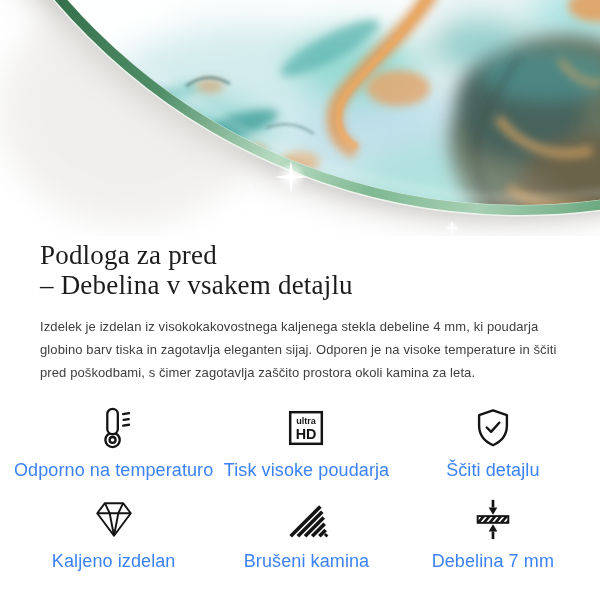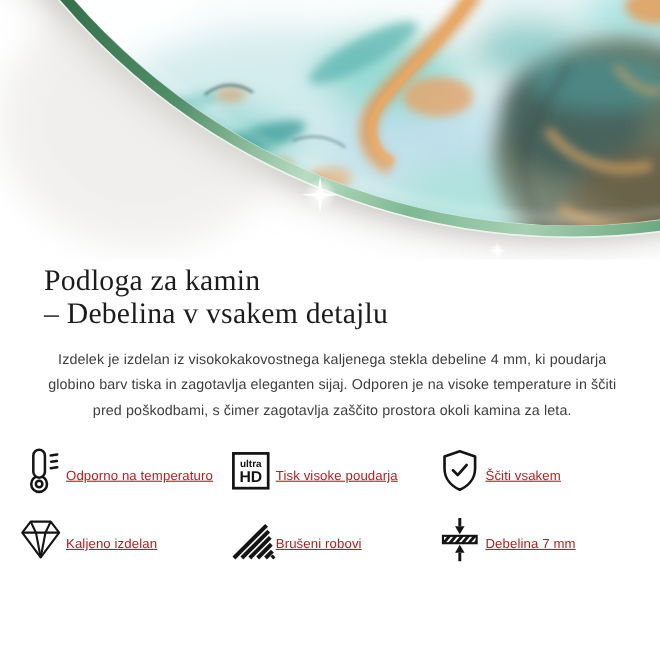--- a/index.html
+++ b/index.html
@@ -28,40 +28,38 @@
   }
 
   
   .desc {
     padding: 0 36px 0 40px;
     margin-top: 15px;
     font-size: 13px;
     line-height: 23px;
     color: #3e3e3e;
     letter-spacing: 0.1px;
-    text-align: center;
   }
 
   
   .features {
     display: grid;
     grid-template-columns: repeat(3, 1fr);
     padding: 0 14px;
     margin-top: 20px;
     row-gap: 14px;
   }
-  .feature { display: flex; flex-direction: row; align-items: center; }
+  .feature { display: flex; flex-direction: column; align-items: center; }
   .icon-box { height: 48px; display: flex; align-items: center; justify-content: center; }
   .feature-label {
     margin-top: 8px;
-    font-size: 12px;
-    color: #b91c1c;
+    font-size: 18px;
+    color: #3b82f6;
     letter-spacing: 0.1px;
     white-space: nowrap;
-    text-decoration: underline;
   }
 </style>
 </head>
 <body>
 
 <div class="page">
 
   <div class="hero">
     <svg width="600" height="236" viewBox="0 0 600 236">
       <defs>
@@ -165,21 +163,21 @@
         <path d="M0,-7 L1,-1 L7,0 L1,1 L0,7 L-1,1 L-7,0 L-1,-1 Z" fill="#ffffff" transform="rotate(45)" opacity="0.9"></path>
       </g>
       <g transform="translate(452,228)">
         <circle r="7" fill="url(#glow)" opacity="0.8"></circle>
         <path d="M0,-8 L1.1,-1.1 L8,0 L1.1,1.1 L0,8 L-1.1,1.1 L-8,0 L-1.1,-1.1 Z" fill="#ffffff" opacity="0.9"></path>
       </g>
     </svg>
   </div>
 
   <h1 class="headline" style="margin:4px 0 0 0;">
-    <div>Podloga za kamin</div>
+    <div>Podloga za pred</div>
     <div>– Debelina v vsakem detajlu</div>
   </h1>
 
   <p class="desc">Izdelek je izdelan iz visokokakovostnega kaljenega stekla debeline 4 mm, ki poudarja globino barv tiska in zagotavlja eleganten sijaj. Odporen je na visoke temperature in ščiti pred poškodbami, s čimer zagotavlja zaščito prostora okoli kamina za leta.</p>
 
   <div class="features">
 
     <div class="feature">
       <div class="icon-box">
         <svg width="46" height="46" viewBox="0 0 48 48">
@@ -207,21 +205,21 @@
       <div class="feature-label">Tisk visoke poudarja</div>
     </div>
 
     <div class="feature">
       <div class="icon-box">
         <svg width="46" height="46" viewBox="0 0 48 48">
           <path d="M24 5.5 L38.5 10.5 V21.5 C38.5 31.5 32 38.5 24 42 C16 38.5 9.5 31.5 9.5 21.5 V10.5 Z" fill="none" stroke="#141414" stroke-width="2.5" stroke-linejoin="round"></path>
           <path d="M17.5 23.5 L22 28 L30.5 18.5" fill="none" stroke="#141414" stroke-width="2.5" stroke-linecap="round" stroke-linejoin="round"></path>
         </svg>
       </div>
-      <div class="feature-label">Ščiti vsakem</div>
+      <div class="feature-label">Ščiti detajlu</div>
     </div>
 
     <div class="feature">
       <div class="icon-box">
         <svg width="46" height="46" viewBox="0 0 48 48">
           <g fill="none" stroke="#141414" stroke-width="2" stroke-linejoin="round">
             <path d="M6.5 18 L14.5 7.5 H33.5 L41.5 18 L24 41.5 Z"></path>
             <path d="M6.5 18 H41.5"></path>
             <path d="M14.5 7.5 L19.5 18 L24 41.5"></path>
             <path d="M33.5 7.5 L28.5 18 L24 41.5"></path>
@@ -237,21 +235,21 @@
           <g stroke="#141414" stroke-width="3.8" fill="none">
             <path d="M8 42 L39 11"></path>
             <path d="M15.5 42 L41 16.5"></path>
             <path d="M23 42 L42.5 22.5"></path>
             <path d="M30.5 42 L43.5 29"></path>
             <path d="M38 42 L44.5 35.5"></path>
             <path d="M44 42 L46 40"></path>
           </g>
         </svg>
       </div>
-      <div class="feature-label">Brušeni robovi</div>
+      <div class="feature-label">Brušeni kamina</div>
     </div>
 
     <div class="feature">
       <div class="icon-box">
         <svg width="46" height="46" viewBox="0 0 48 48">
           <defs>
               <clipPath id="barclip">
                 <rect x="8" y="21" width="32" height="7"></rect>
               </clipPath>
             </defs>

